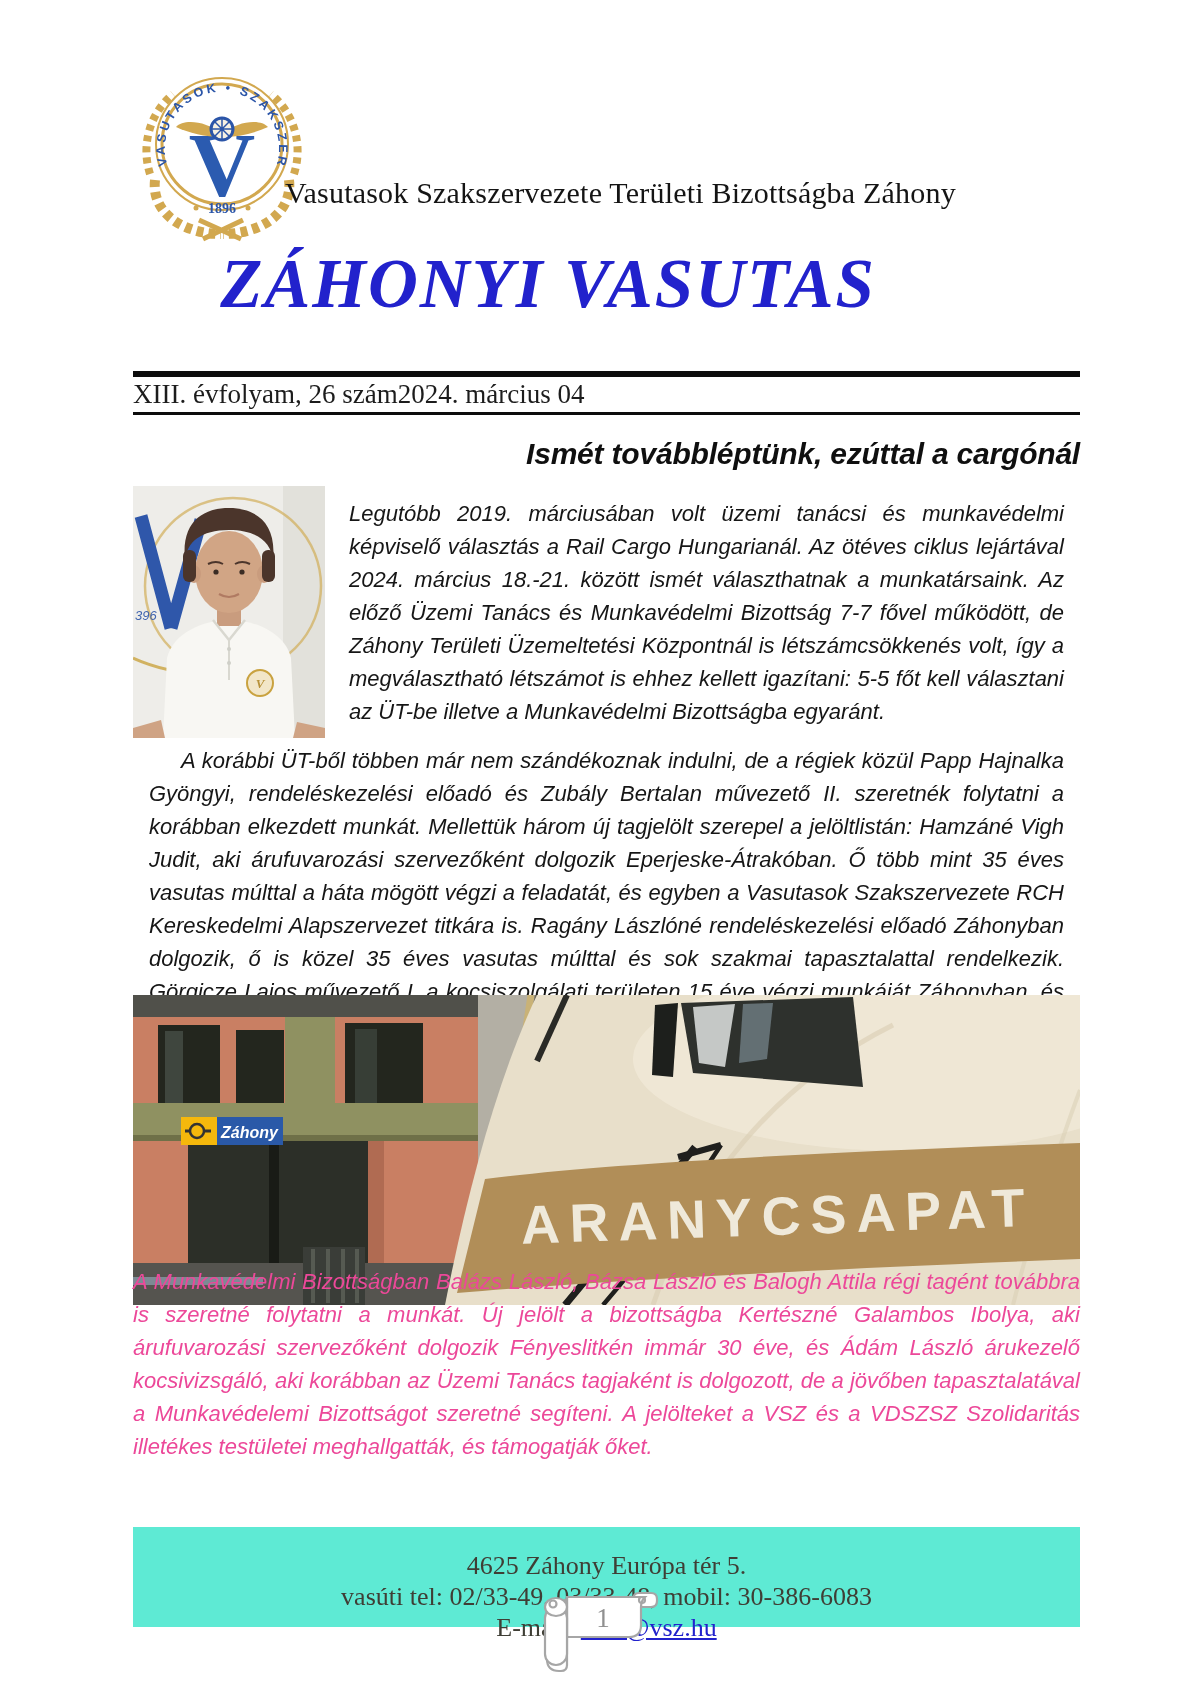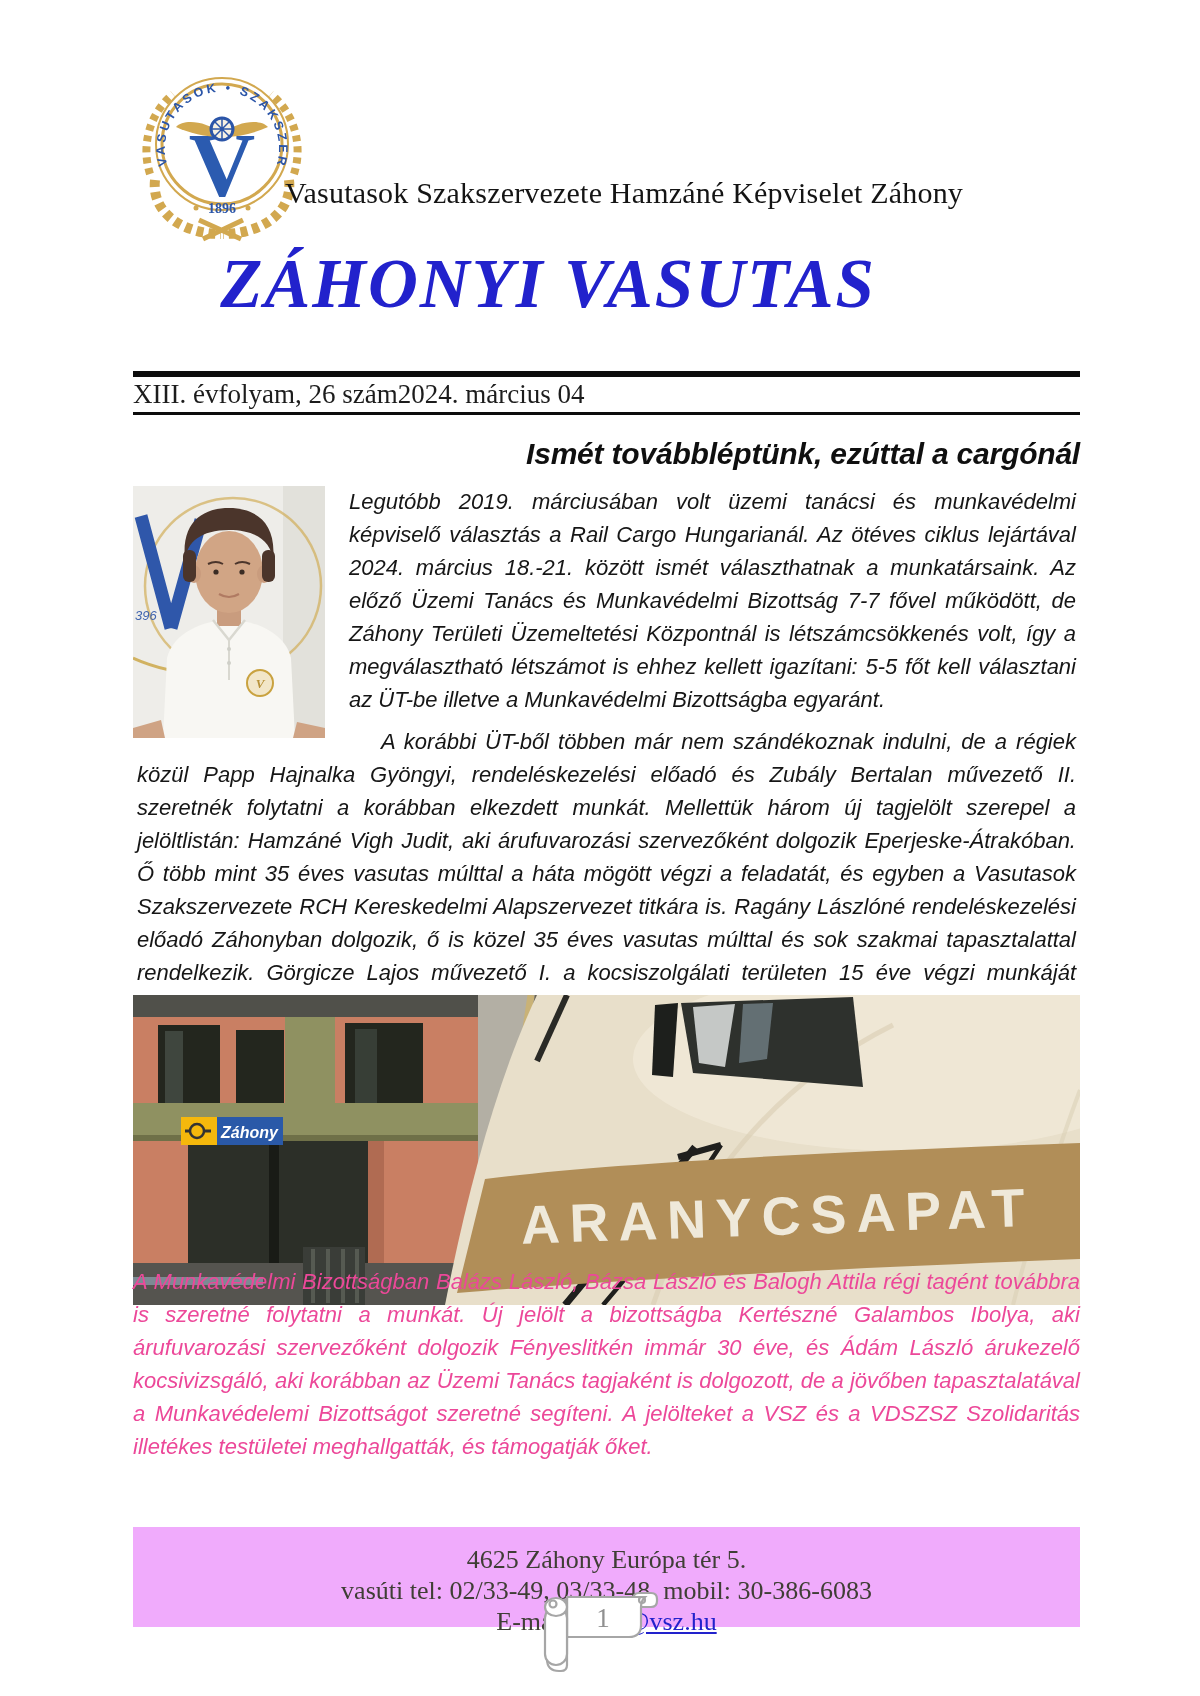--- a/index.html
+++ b/index.html
@@ -18,29 +18,29 @@
   .issue-row{position:absolute;left:133px;top:379px;width:947px;display:flex;
              justify-content:flex-start;font:400 27px/30px "Liberation Serif",serif;color:#1c1c1c;}
 
   
   .headline{position:absolute;left:133px;top:436px;width:947px;
             font:italic 700 30px/36px "Liberation Sans",sans-serif;color:#0f0f0f;letter-spacing:-.2px;text-align:right;}
   .article-body{position:absolute;left:133px;top:481px;width:947px;height:512px;
                 font:italic 400 22px/33px "Liberation Sans",sans-serif;color:#161616;
                 text-align:justify;}
   .portrait{float:left;width:192px;height:252px;margin:5px 24px 6px 0;}
-  .article-body p{margin:4px;}
+  .article-body p{margin:16px;}
   .article-body p.p2{margin-top:9px;text-indent:32px;}
   .train-photo{position:absolute;left:133px;top:995px;width:947px;height:310px;}
   .para3{position:absolute;left:133px;top:1265px;width:947px;
          font:italic 400 22px/33px "Liberation Sans",sans-serif;color:#ec4899;text-align:justify;}
 
   
-  .footer-box{position:absolute;left:133px;top:1527px;width:947px;height:100px;background:#f0abfc;
-              text-align:center;font:400 26px/31px "Liberation Serif",serif;color:#3f3e35;padding-top:17px;
+  .footer-box{position:absolute;left:133px;top:1527px;width:947px;height:100px;background:#5eead4;
+              text-align:center;font:400 26px/31px "Liberation Serif",serif;color:#3f3e35;padding-top:23px;
               box-sizing:border-box;}
   .footer-box .email-link{color:#2222cc;text-decoration:underline;}
   .scroll-shape{position:absolute;left:541px;top:1591px;width:118px;height:88px;}
 </style>
 </head>
 <body>
 
 <div class="page">
 
   <svg class="logo" viewBox="0 0 178 180">
@@ -71,21 +71,21 @@
       <path d="M89,56 V78 M78,67 H100 M81,59 L97,75 M97,59 L81,75" stroke="#2b55a8" stroke-width="1.5"></path>
     </g>
 
     <g>
       <circle cx="63" cy="146" r="2.5" fill="#d2a84f"></circle>
       <circle cx="115" cy="146" r="2.5" fill="#d2a84f"></circle>
       <text x="89" y="151" text-anchor="middle" font-family="Liberation Serif" font-size="14" font-weight="bold" fill="#2b55a8">1896</text>
     </g>
   </svg>
 
-  <div class="org-line">Vasutasok Szakszervezete Hamzáné Képviselet Záhony</div>
+  <div class="org-line">Vasutasok Szakszervezete Területi Bizottságba Záhony</div>
   <div class="main-title">ZÁHONYI VASUTAS</div>
 
   <div class="rule-top"></div>
   <div class="issue-row">
     <span>XIII. évfolyam, 26 szám</span>
     <span>2024. március 04</span>
   </div>
   <div class="rule-bottom"></div>
 
   <div class="headline">Ismét továbbléptünk, ezúttal a cargónál</div>

